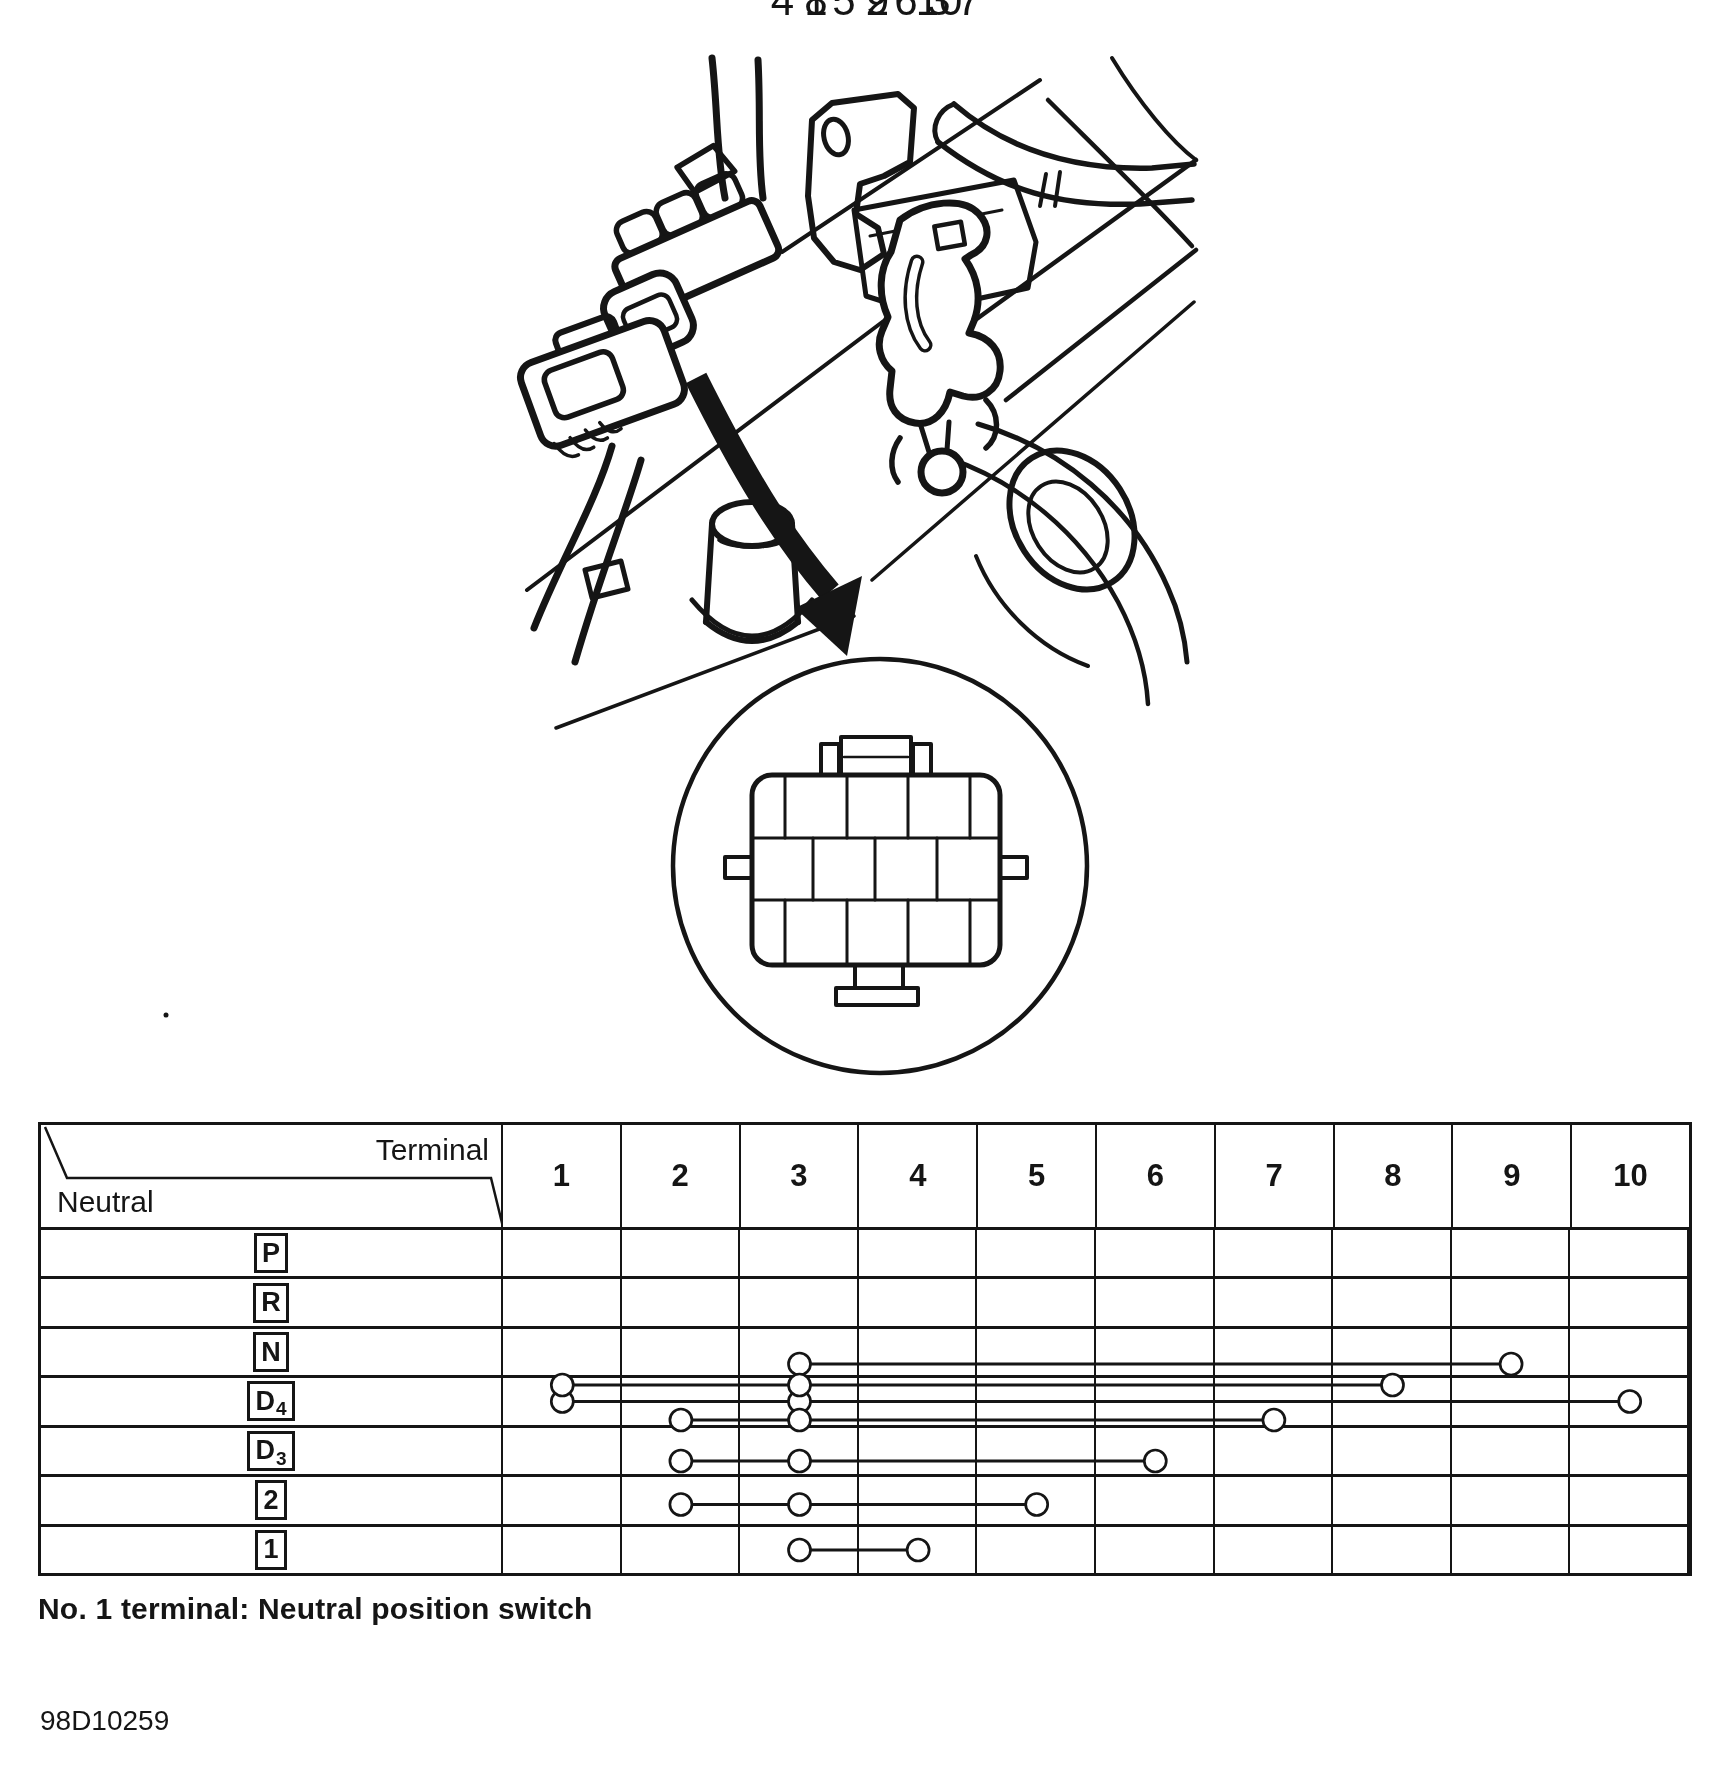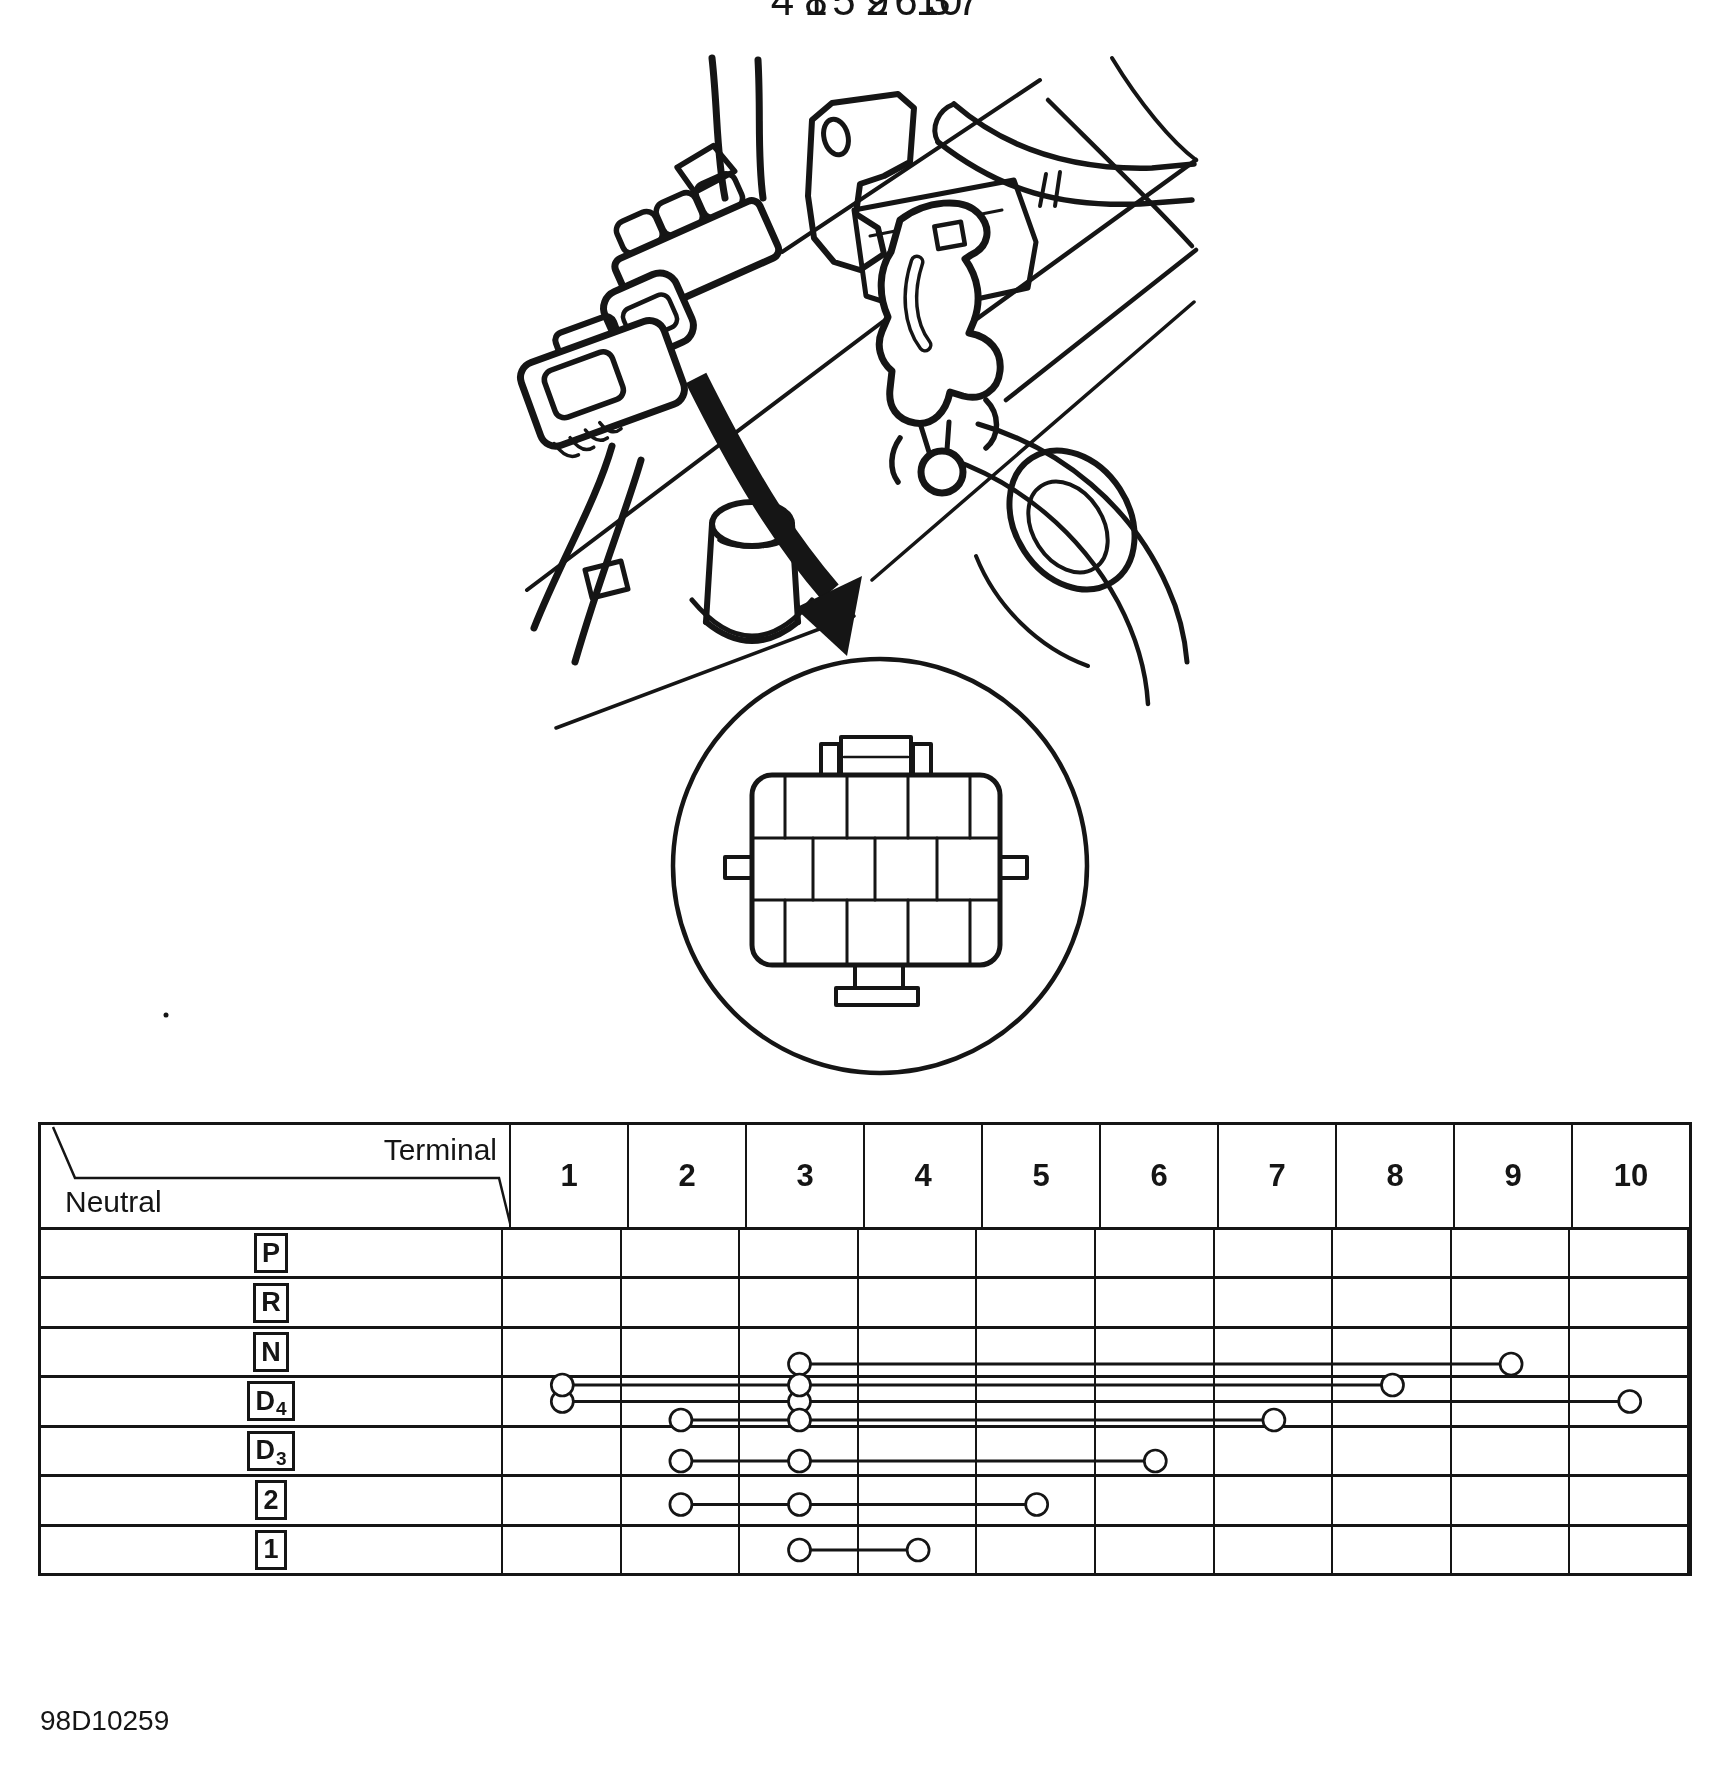--- a/index.html
+++ b/index.html
@@ -9,21 +9,21 @@
   }
   #illus{position:absolute; left:0; top:0; width:1728px; height:1120px;}
   #illus text{font-family:"Liberation Sans", sans-serif; font-size:42px; fill:#151515; stroke:none;}
 
   
   #cont-table{
     position:absolute; left:38px; top:1122px; width:1654px; height:454px;
     border:3.5px solid #151515; box-sizing:border-box; display:flex; flex-direction:column;
     background:#ffffff;
   }
-  .thead{height:105px; display:flex; border-bottom:3px solid #151515; box-sizing:border-box;padding-left:8px;}
+  .thead{height:105px; display:flex; border-bottom:3px solid #151515; box-sizing:border-box;}
   .corner{width:462px; position:relative; border-right:2.5px solid #151515; box-sizing:border-box;}
   .corner svg{position:absolute; left:0; top:0;}
   .corner-top{position:absolute; right:12px; top:8px; font-size:30px;}
   .corner-bottom{position:absolute; left:16px; top:60px; font-size:30px;}
   .head-strip{flex:1; display:flex;}
   .tcol{
     flex:1; display:flex; align-items:center; justify-content:center;
     font-size:31px; font-weight:bold; border-right:2.5px solid #151515; box-sizing:border-box;
   }
   .tcol:last-child{border-right:none;}
@@ -374,15 +374,16 @@
             <svg class="rowsvg" width="1186" height="46">
               <line x1="296.5" y1="23" x2="415.1" y2="23" stroke="#151515" stroke-width="3.2"></line>
               <circle cx="296.5" cy="23" r="11" fill="#ffffff" stroke="#151515" stroke-width="2.7"></circle>
               <circle cx="415.1" cy="23" r="11" fill="#ffffff" stroke="#151515" stroke-width="2.7"></circle>
             </svg>
           </div>
         </div>
       </div>
   </div>
 
+  <div class="note" id="note-1">No. 1 terminal: Neutral position switch</div>
   <div id="figcode">98D10259</div>
 
 </div>
 
 </body></html>

